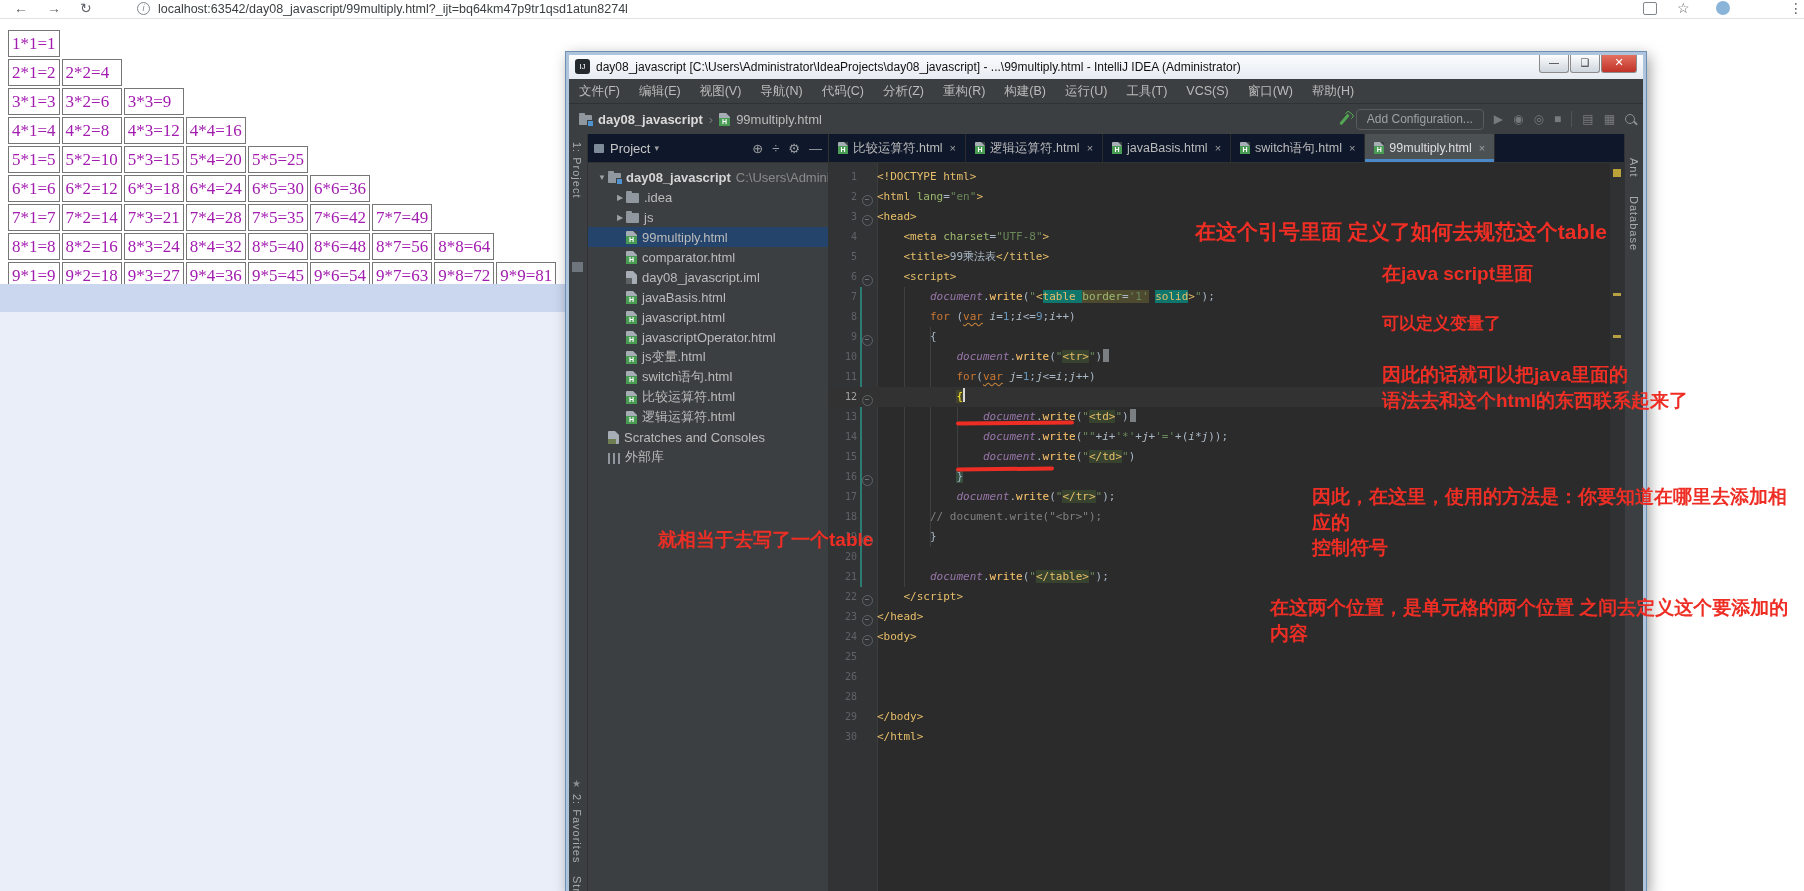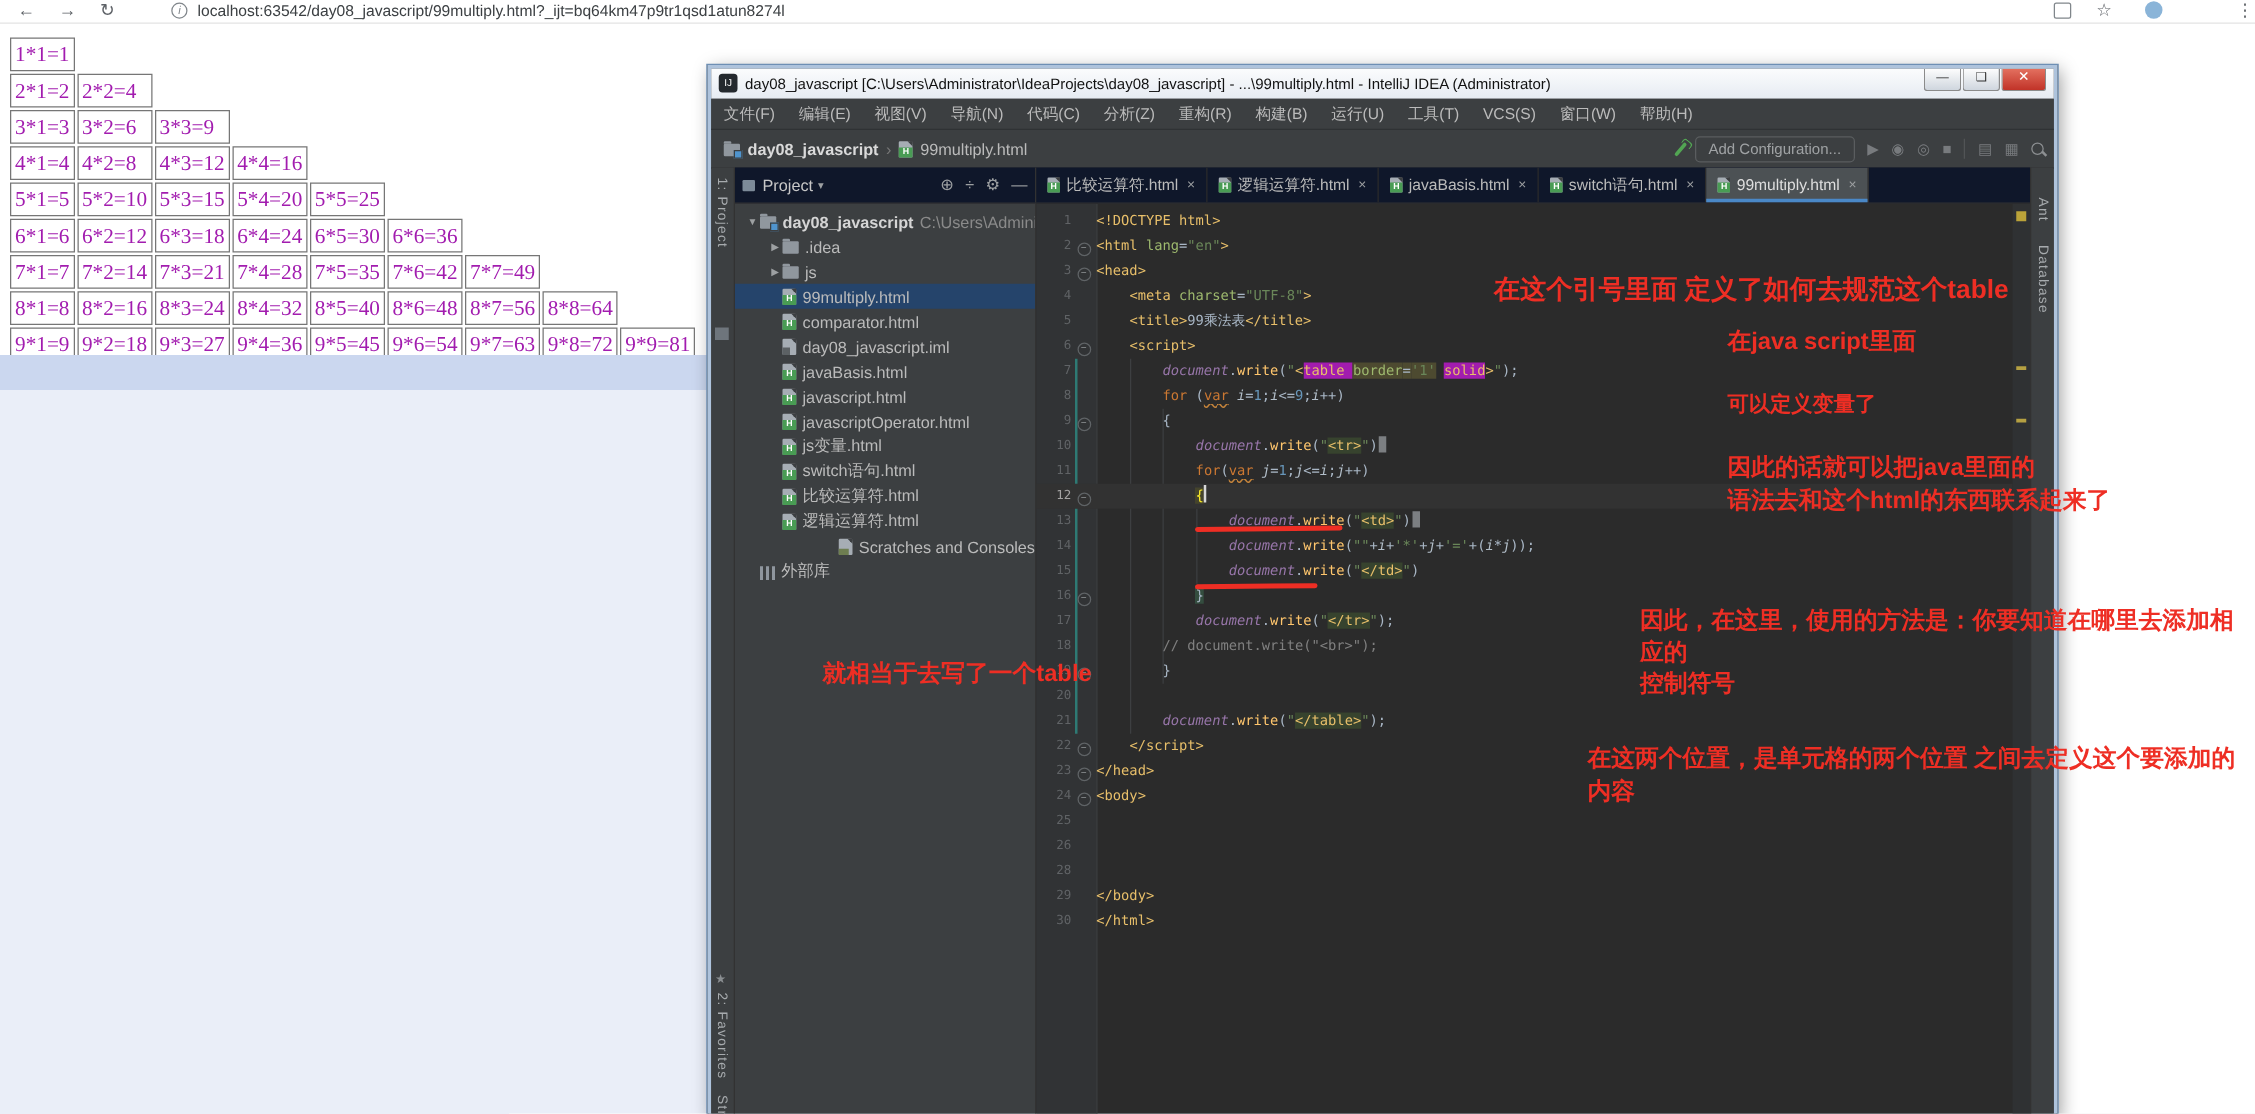--- a/index.html
+++ b/index.html
@@ -97,21 +97,21 @@
   .cl.cur .ln{color:#a4a3a3;}
   .fold{width:20px;flex:none;text-align:center;}
   .fold i{display:inline-block;width:9px;height:9px;border:1px solid #5f6366;border-radius:50%;color:#9a9da0;
           font-size:8px;line-height:8px;font-style:normal;margin-top:4px;}
   .code{white-space:pre;font-family:"DejaVu Sans Mono",monospace;font-size:11px;color:#a9b7c6;}
   .pl{color:#a9b7c6}.tag{color:#e8bf6a}.attr{color:#9eb96e}.str{color:#6a8759}.kw{color:#cc7832}
   .kwu{color:#cc7832;text-decoration:underline wavy #c4833a;text-underline-offset:2px;}
   .v{color:#b3bfca;font-style:italic}.num{color:#6897bb}.doc{color:#9876aa;font-style:italic}
   .fn{color:#ffc66d}.cmt{color:#808080}.txt{color:#a9b7c6}
   .inj{color:#e8bf6a;background:#37432e;}
-  .hl-tag{color:#e8bf6a;background:#a21caf}.hl-attr{color:#9eb96e;background:#4d4a30}
+  .hl-tag{color:#e8bf6a;background:#0f766e}.hl-attr{color:#9eb96e;background:#4d4a30}
   .hl-pl{color:#a9b7c6;background:#4d4a30}.hl-str{color:#6a8759;background:#4d4a30}
   .brY{color:#ffef28;background:#45442c;}
   .brG{color:#a9b7c6;background:#344d3f;}
   .blk{display:inline-block;width:6px;height:13px;background:#7c7f82;vertical-align:-2px;margin-left:1px;}
   .caret{display:inline-block;width:2px;height:14px;background:#d8d8d8;vertical-align:-2px;}
   .stripe{position:absolute;right:0;top:0;bottom:0;width:14px;background:#2f3133;}
   .smark{position:absolute;right:3px;width:8px;background:#b5a042;}
   
   .anno{position:absolute;font-weight:bold;white-space:pre-line;line-height:1.35;z-index:50;
         font-family:"Liberation Sans","DejaVu Sans",sans-serif;}
@@ -368,21 +368,21 @@
               <div class="trow" style="padding-left: 26px;">
                 <span class="arrow"></span>
                 <span class="fi i-page i-html"></span>
                 <span class="lbl">比较运算符.html</span>
               </div>
               <div class="trow" style="padding-left: 26px;">
                 <span class="arrow"></span>
                 <span class="fi i-page i-html"></span>
                 <span class="lbl">逻辑运算符.html</span>
               </div>
-              <div class="trow" style="padding-left: 8px; justify-content: flex-end;">
+              <div class="trow" style="padding-left: 8px;">
                 <span class="arrow"></span>
                 <span class="fi i-page i-scratch"></span>
                 <span class="lbl">Scratches and Consoles</span>
               </div>
               <div class="trow" style="padding-left: 8px;">
                 <span class="arrow"></span>
                 <span class="fi i-libs"></span>
                 <span class="lbl">外部库</span>
               </div>
             </div>

